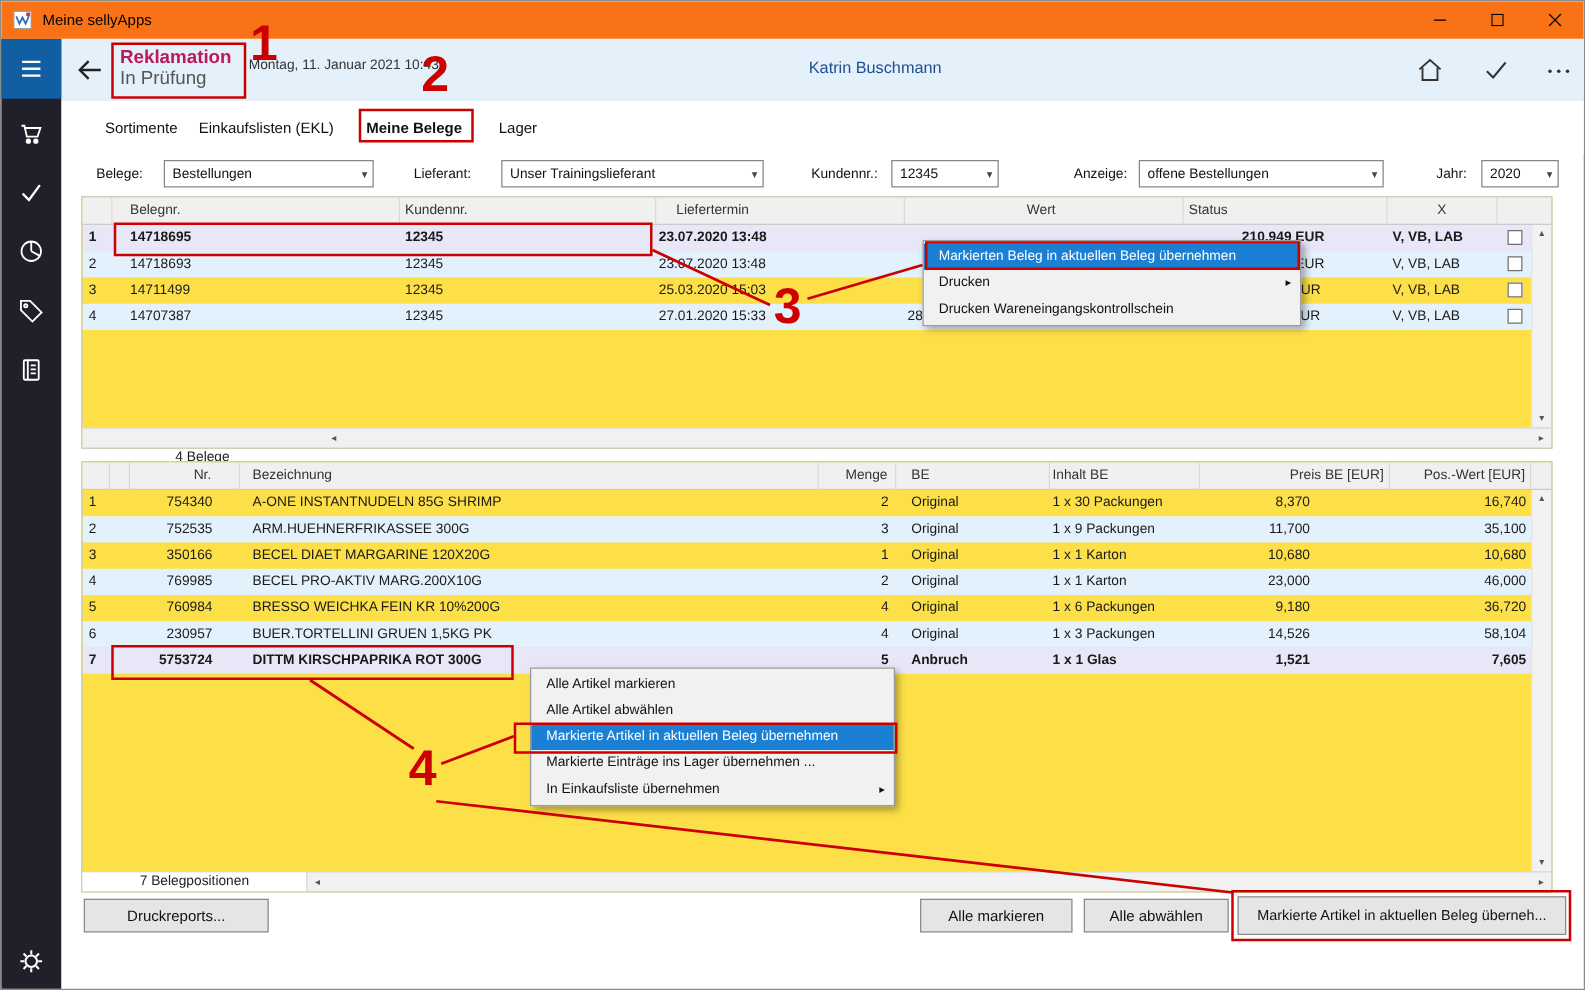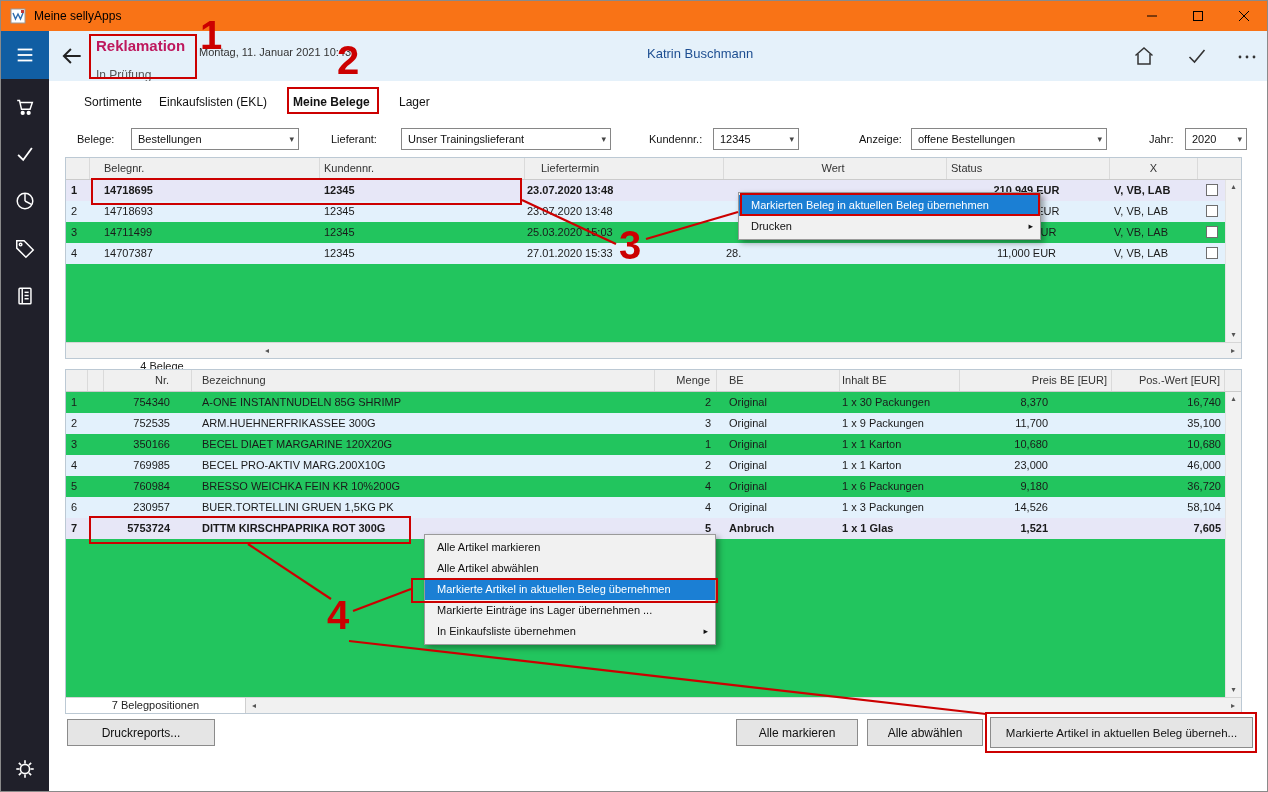--- a/index.html
+++ b/index.html
@@ -20,41 +20,41 @@
   .nav-btn { position:absolute; left:0; width:48px; height:40px; display:flex; align-items:center; justify-content:center; cursor:pointer; }
   .nav-btn.hamburger { top:0; height:48px; background:#115ea3; }
   .pos-cart { top:56px; } .pos-check { top:103px; } .pos-pie { top:150px; }
   .pos-tag { top:198px; } .pos-book { top:245px; } .pos-gear { top:718px; }
 
   
   .appheader { position:absolute; left:48px; top:30px; width:1220px; height:50px; background:#e5f1fa; }
   .back-btn { position:absolute; left:10px; top:12px; width:26px; height:26px; cursor:pointer; }
   .ht { position:absolute; left:47px; top:6px; }
   .htitle { font-size:15px; font-weight:bold; color:#be185d;text-align:right; }
-  .hsub { font-size:12px; color:#555; margin-top:14px; }
+  .hsub { font-size:15px; color:#555; margin-top:0; }
   .hdate { position:absolute; left:150px; top:15px; font-size:11px; color:#333; }
   .huser { position:absolute; left:598px; top:15px; font-size:13px; color:#1d4e91; }
   .hicon { position:absolute; top:13px; width:24px; height:24px; cursor:pointer; }
   .hicon.home { right:113px; } .hicon.chk { right:60px; } .hicon.more { right:10px; }
 
   
   .tabbar { position:absolute; left:48px; top:80px; width:1220px; height:42px; background:#fff; }
   .tab { position:absolute; top:10px; height:22px; line-height:22px; font-size:12px; color:#111; cursor:pointer; white-space:nowrap; }
   .tab.active { font-weight:bold; }
   .t-0 { left:35px; } .t-1 { left:110px; } .t-2 { left:244px; } .t-3 { left:350px; }
 
   
   .flabel { position:absolute; top:132px; font-size:11px; color:#111; white-space:nowrap; }
   .select { position:absolute; top:127px; height:22px; background:#fff; border:1px solid #868686;
             display:flex; align-items:center; padding:0 4px 0 6px; font-size:11px; color:#111;
             cursor:pointer; white-space:nowrap; overflow:hidden; }
   .sel-chev { margin-left:auto; font-size:9px; color:#444; padding-left:4px; }
 
   
-  .panel { position:absolute; left:64px; width:1177px; background:#22c55e; border:1px solid #bcc9d4; }
+  .panel { position:absolute; left:64px; width:1177px; background:#fde047; border:1px solid #bcc9d4; }
   #panel1 { top:156px; height:202px; }
   #panel2 { top:368px; height:345px; }
   .thead { position:absolute; top:0; left:0; right:0; height:22px; background:#f0f0f0;
            border-bottom:1px solid #cbcbcb; display:grid; }
   .thead .c { line-height:21px; font-size:11px; color:#333; border-right:1px solid #dadada;
               white-space:nowrap; overflow:hidden; }
   .tbody { position:absolute; left:0; top:22px; right:16px; bottom:16px; overflow:hidden; }
   .trow { display:grid; height:21px; cursor:default; }
   .trow .c { line-height:21px; font-size:11px; color:#1a1a1a; white-space:nowrap; overflow:hidden; }
   .trow.odd { background:#e3f1fc; }
@@ -466,20 +466,24 @@
       <div class="menu-item even highlighted">
         <span class="mlabel">Markierten Beleg in aktuellen Beleg übernehmen</span>
 
       </div>
 
       <div class="menu-item odd submenu">
         <span class="mlabel">Drucken</span>
         <span class="msub">▸</span>
       </div>
 
+      <div class="menu-item even">
+        <span class="mlabel">Drucken Wareneingangskontrollschein</span>
+
+      </div>
     </div>
 
   <div class="context-menu" style="left:423px;top:533px;width:292px">
 
       <div class="menu-item even">
         <span class="mlabel">Alle Artikel markieren</span>
 
       </div>
 
       <div class="menu-item odd">

